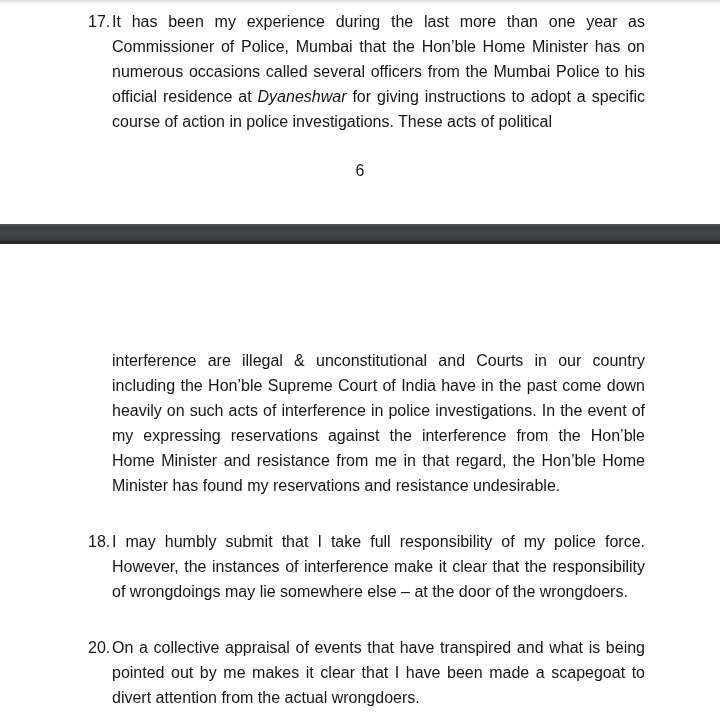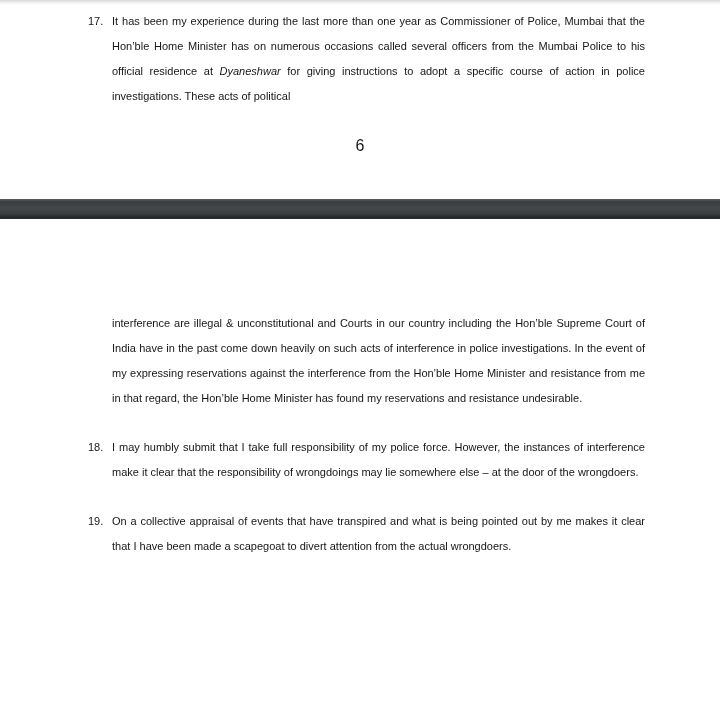--- a/index.html
+++ b/index.html
@@ -15,37 +15,37 @@
     color: #161616;
     position: relative;
   }
   .top-edge {
     position: absolute;
     top: 0; left: 0; right: 0;
     height: 5px;
     background: linear-gradient(to bottom, #d9d9d9 0%, #f2f2f2 55%, #ffffff 100%);
   }
   .para {
-    font-size: 11px;
+    font-size: 16px;
     line-height: 25px;
     text-align: justify;
   }
   .numbered {
     position: relative;
     margin: 0 75px 0 88px;
     padding-left: 24px;
   }
   .numbered .num {
     position: absolute;
     left: 0;
     top: 0;
     width: 24px;
   }
   .continuation {
-    margin: 4px 75px 0 112px;
+    margin: 16px 75px 0 112px;
   }
   .italic {
     font-style: italic;
     margin-top: 20px;
   }
   .page-top {
     padding-top: 9px;
   }
   .page-number {
     margin-top: 24px;
@@ -61,35 +61,35 @@
       #3a3d3f 15%,
       #454849 45%,
       #3a3d3f 75%,
       #232527 92%,
       #2e3133 100%);
   }
   .page-bottom {
     padding-top: 88px;
   }
   .page-bottom .para + .para {
-    margin-top: 24px;
+    margin-top: 31px;
   }
 </style>
 </head>
 <body>
 
 <div>
 
   <div class="page-top">
     <div class="top-edge"></div>
     <div class="para numbered"><span class="num">17.</span><span>It has been my experience during the last more than one year as Commissioner of Police, Mumbai that the Hon’ble Home Minister has on numerous occasions called several officers from the Mumbai Police to his official residence at </span><span class="italic">Dyaneshwar</span><span> for giving instructions to adopt a specific course of action in police investigations. These acts of political</span></div>
     <div class="page-number">6</div>
   </div>
 
   <div class="page-separator"></div>
 
   <div class="page-bottom">
     <div class="para continuation">interference are illegal &amp; unconstitutional and Courts in our country including the Hon’ble Supreme Court of India have in the past come down heavily on such acts of interference in police investigations. In the event of my expressing reservations against the interference from the Hon’ble Home Minister and resistance from me in that regard, the Hon’ble Home Minister has found my reservations and resistance undesirable.</div>
     <div class="para numbered"><span class="num">18.</span><span>I may humbly submit that I take full responsibility of my police force. However, the instances of interference make it clear that the responsibility of wrongdoings may lie somewhere else – at the door of the wrongdoers.</span></div>
-    <div class="para numbered"><span class="num">19.</span><span>On a collective appraisal of events that have transpired and what is being pointed out by me makes it clear that I have been made a scapegoat to divert attention from the actual wrongdoers.</span></div>
+    <div class="para numbered"><span class="num">20.</span><span>On a collective appraisal of events that have transpired and what is being pointed out by me makes it clear that I have been made a scapegoat to divert attention from the actual wrongdoers.</span></div>
   </div>
 
 </div>
 
 </body></html>

